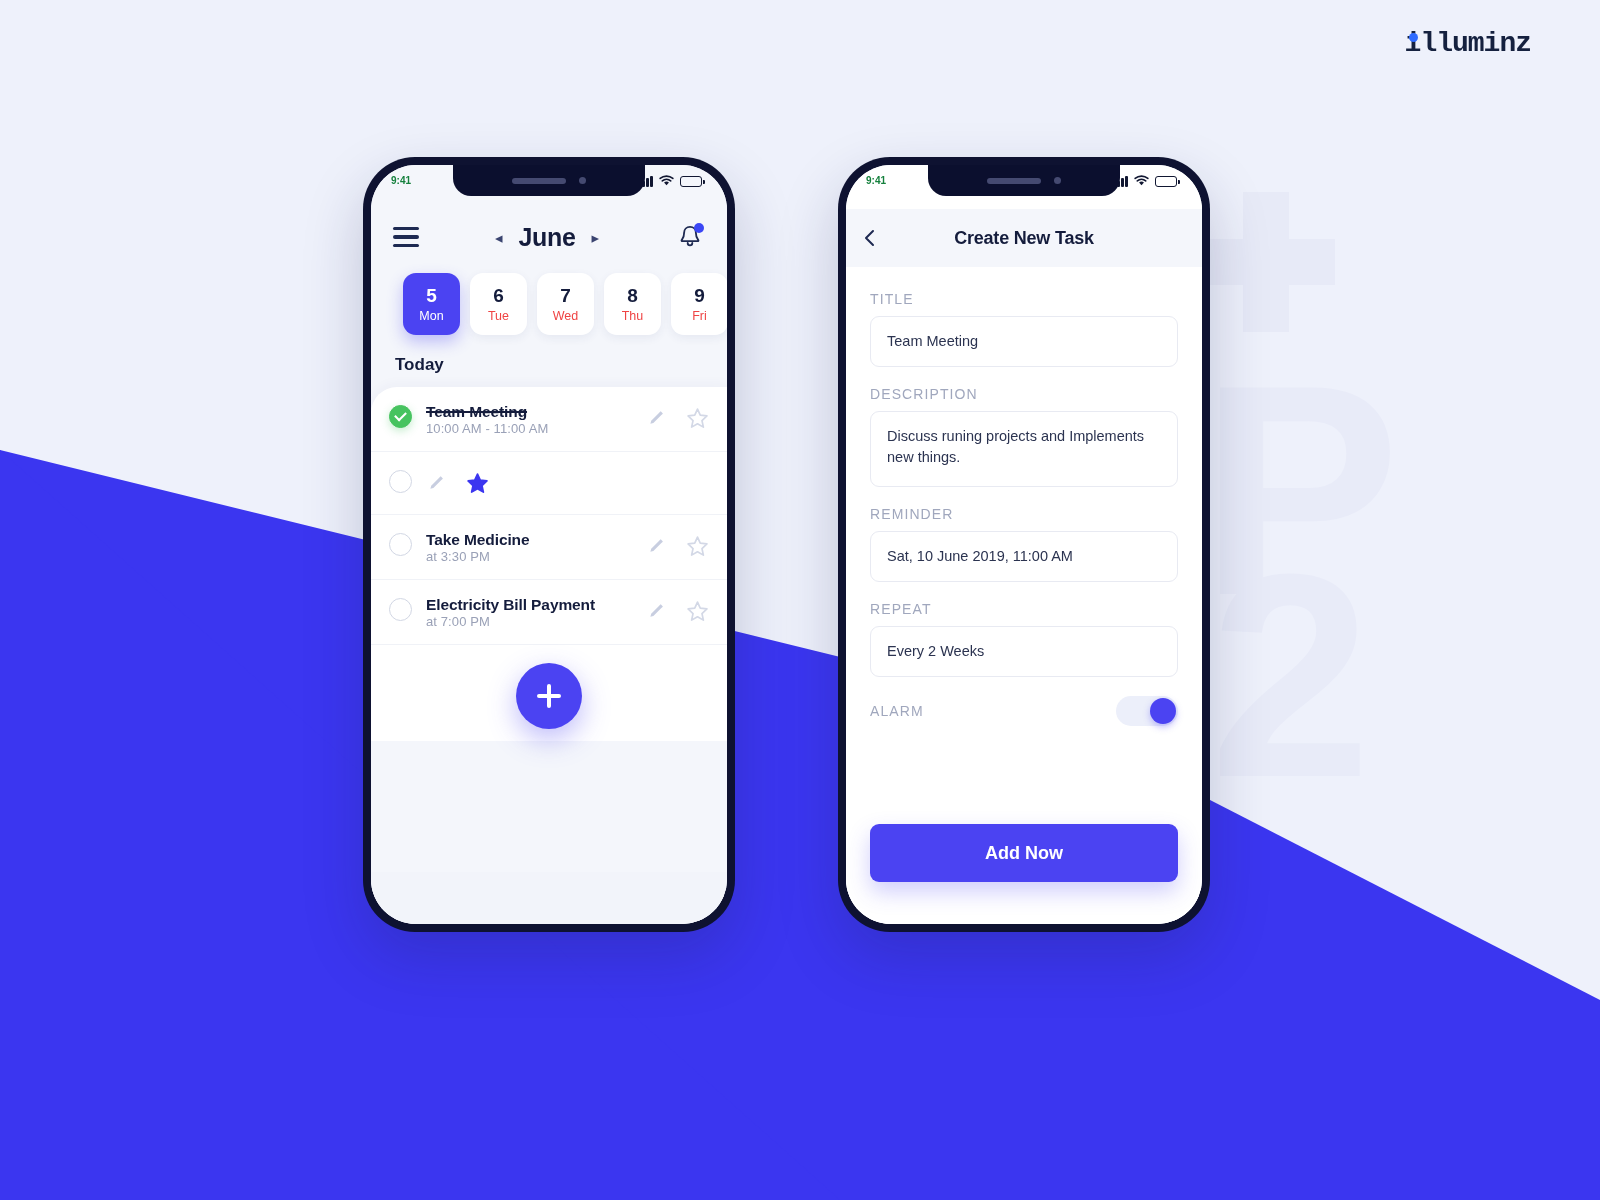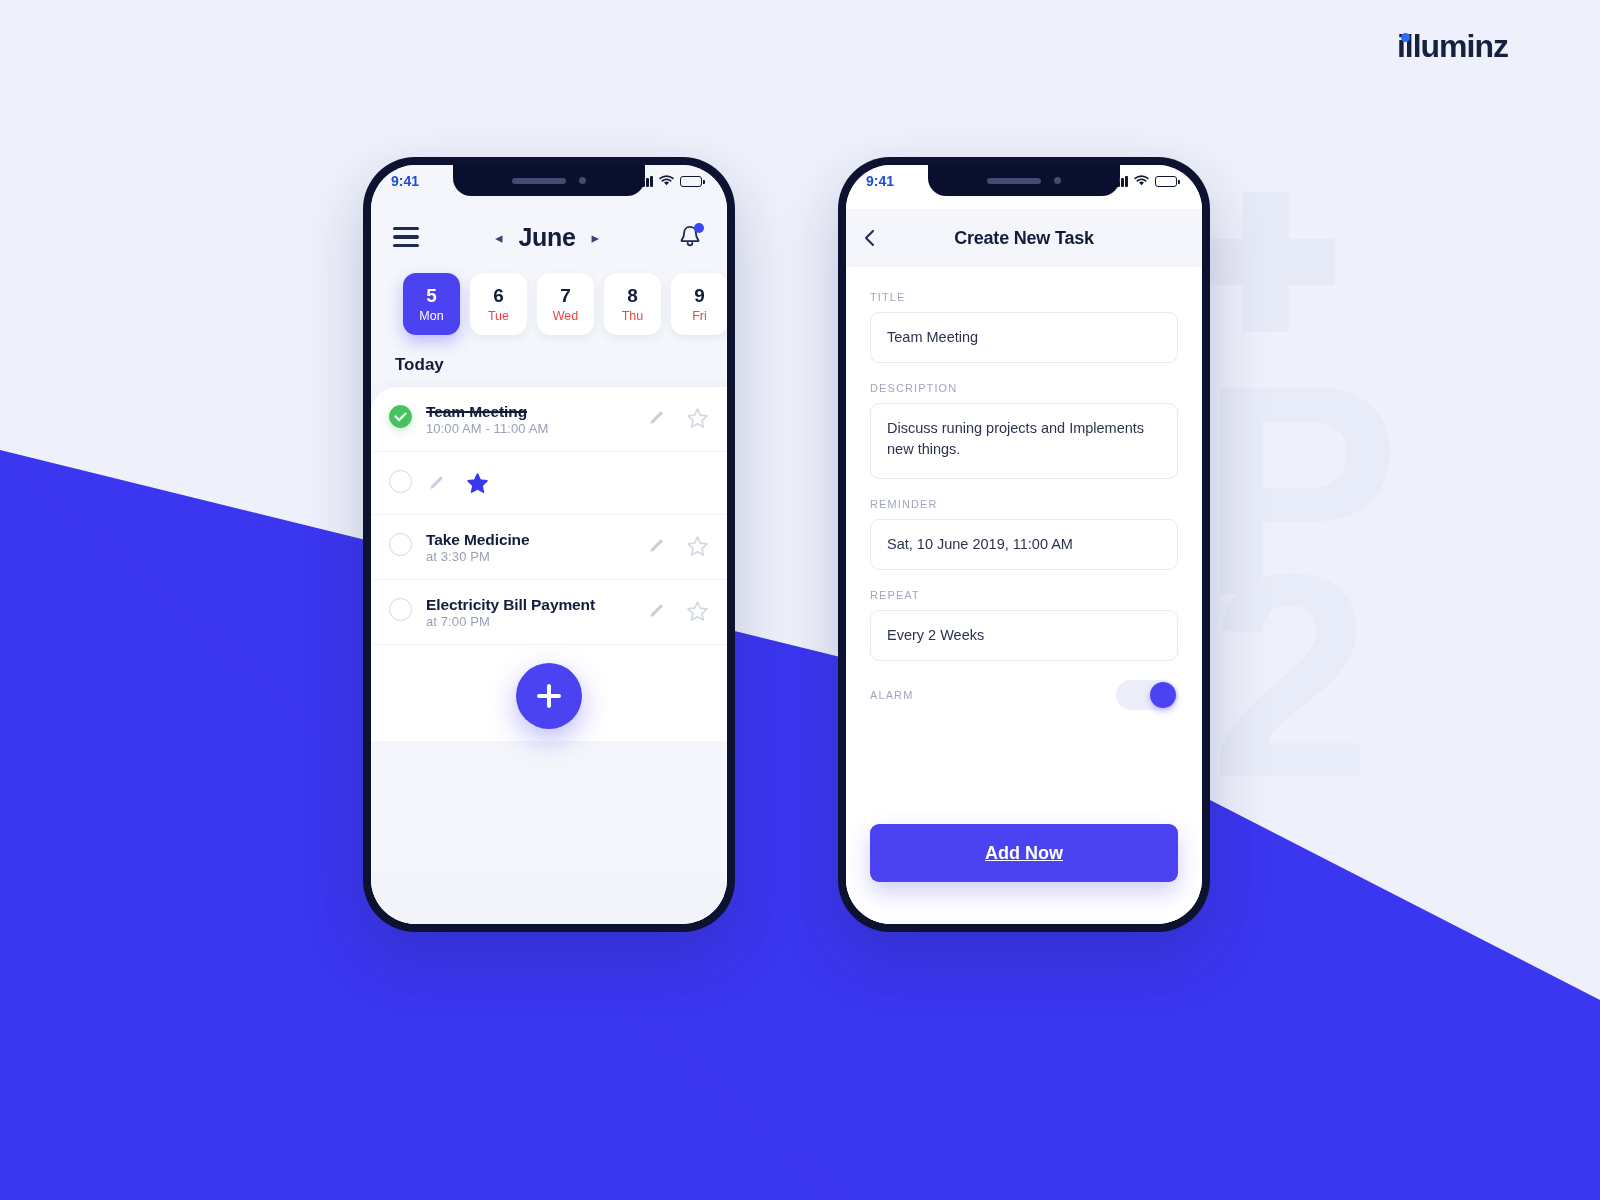--- a/index.html
+++ b/index.html
@@ -37,24 +37,24 @@
     font-family: "Liberation Sans", sans-serif;
   }
   .wm-2 {
     left: 1210px; top: 530px;
     font-size: 290px; color: #e8ebf8;
     font-family: "Liberation Sans", sans-serif;
   }
 
   
   .logo {
-    position: absolute; right: 92px; top: 28px; z-index: 6;
-    font-size: 32px; font-weight: 700; letter-spacing: -1px;
+    position: absolute; right: 69px; top: 28px; z-index: 6;
+    font-size: 28px; font-weight: 700; letter-spacing: -1px;
     color: #15213f;
-    font-family: Liberation Sans, sans-serif;
+    font-family: Liberation Mono, monospace;
   }
   .logo .dot {
     position: absolute; width: 9px; height: 9px; border-radius: 50%;
     background: #2f6bff; left: 4px; top: 5px;
   }
   .logo-text { position: relative; display: inline-block; }
 
   
   .phone {
     position: absolute; z-index: 5;
@@ -80,21 +80,21 @@
     z-index: 20;
     display: flex; align-items: center; justify-content: center; gap: 13px;
   }
   .notch .speaker { width: 54px; height: 6px; border-radius: 3px; background: #454a71; }
   .notch .cam { width: 7px; height: 7px; border-radius: 50%; background: #454a71; }
 
   .statusbar {
     position: absolute; top: 0; left: 0; right: 5px; height: 31px;
     display: flex; align-items: center; justify-content: space-between;
     padding: 0 20px; z-index: 15;
-    font-size: 14px; font-weight: 700; color: #1d4ed8;
+    font-size: 10px; font-weight: 700; color: #15803d;
   }
   .sb-right { display: flex; align-items: flex-end; gap: 6px; }
   .signal { display: flex; align-items: flex-end; gap: 1.5px; height: 11px; }
   .signal i { display: block; width: 2.6px; background: #111732; border-radius: 1px; }
   .signal i:nth-child(1){height:4px;} .signal i:nth-child(2){height:6px;}
   .signal i:nth-child(3){height:8.5px;} .signal i:nth-child(4){height:11px;}
   .battery {
     width: 22px; height: 11px; border: 1.6px solid #111732; border-radius: 3px;
     position: relative; padding: 1.4px;
   }
@@ -195,21 +195,21 @@
     margin-top: 44px; height: 58px; padding: 0 13px; flex: 0 0 auto;
     display: flex; align-items: center; background: #f4f6fb;
   }
   .back-btn { width: 26px; height: 26px; cursor: pointer; display: flex; align-items: center; }
   .p2-title {
     flex: 1 1 auto; text-align: center; font-size: 18px; font-weight: 700;
     color: #141c3c; margin-left: -26px; letter-spacing: -.2px;
   }
   .p2-form { flex: 1 1 auto; background: #fff; padding: 24px 24px 0 24px; }
   .field-label {
-    font-size: 11px; letter-spacing: 1.1px; color: #a0a7bd; font-weight: 400;
+    font-size: 14px; letter-spacing: 1.1px; color: #a0a7bd; font-weight: 400;
     margin-bottom: 9px;
   }
   .field-box {
     border: 1px solid #e8eaf2; border-radius: 9px;
     padding: 14px 16px; font-size: 14.5px; color: #2b3350;
     background: #fff; margin-bottom: 19px; line-height: 1.45;
   }
   .field-box.textarea { height: 76px; }
   .alarm-row {
     display: flex; align-items: center; justify-content: space-between;
@@ -222,21 +222,20 @@
   .toggle .knob {
     position: absolute; right: 2px; top: 2px; width: 26px; height: 26px;
     border-radius: 50%; background: #4b43f2; box-shadow: 0 3px 7px rgba(75,67,242,.35);
   }
   .p2-cta { padding: 0 24px 42px 24px; background: #fff; }
   .btn-primary {
     width: 100%; height: 58px; border-radius: 9px; border: none;
     background: #4b43f2; color: #fff; font-size: 18px; font-weight: 700;
     font-family: "Liberation Sans", sans-serif; cursor: pointer;
     box-shadow: 0 10px 22px rgba(75,67,242,.26);
-    text-decoration: underline;
   }
 </style>
 </head>
 <body>
 
 <div class="stage">
 
   <svg class="bg-blue-left" viewBox="0 0 1600 1200" preserveAspectRatio="none">
     <polygon points="0,450 1015,700 1600,1000 1600,1200 0,1200" fill="#3b36f0"></polygon>
     <polygon points="0,450 0,1200 840,1200" fill="#3b36f0"></polygon>

